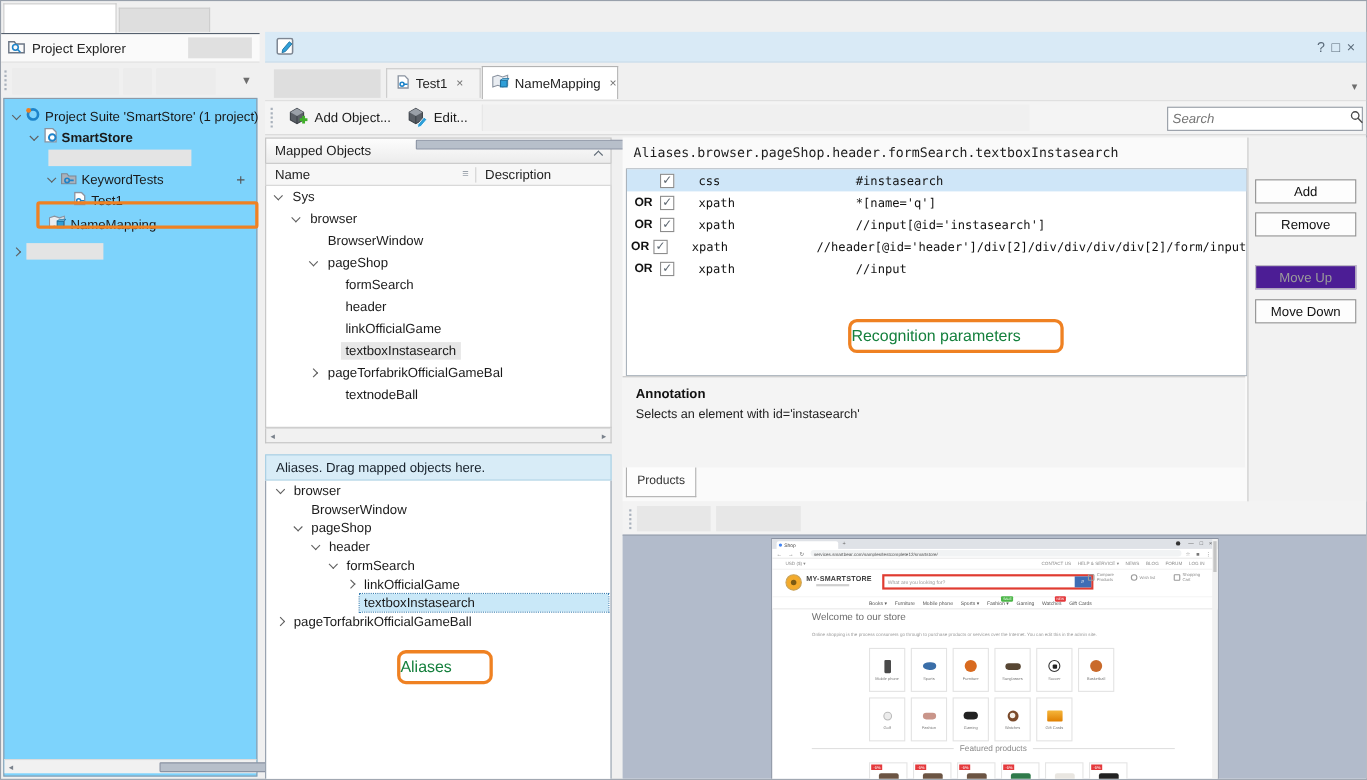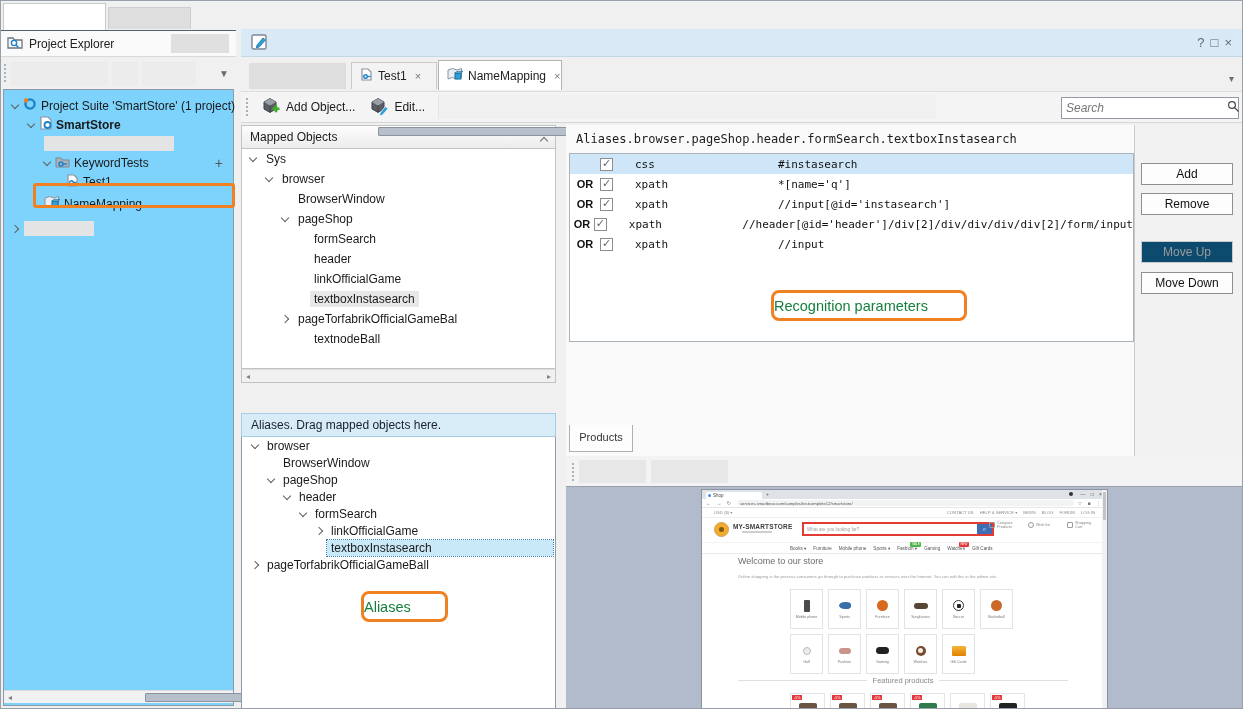--- a/index.html
+++ b/index.html
@@ -77,21 +77,21 @@
   .selbox{position:absolute;left:3px;top:28px;width:565px;height:189px;background:#fff;border:1px solid #aab3bc;}
   .selrow{display:flex;align-items:center;height:20px;}
   .selrow.sel{background:#cfe6f8;}
   .or{width:30px;text-align:center;font-weight:bold;font-size:11px;color:#111;}
   .cb{width:13px;height:13px;border:1px solid #8d8d8d;background:#fff;position:relative;flex:none;}
   .cb::after{content:"✓";position:absolute;left:1px;top:-2px;font-size:11px;color:#5c6670;}
   .mode{width:165px;padding-left:22px;font:11px "DejaVu Sans Mono",monospace;color:#111;}
   .val{font:11px "DejaVu Sans Mono",monospace;color:#111;}
   .btncol{left:1133px;top:124px;width:110px;height:331px;background:#f2f2f2;border-left:1px solid #c9c9c9;}
   .pbtn{position:absolute;left:6px;width:92px;height:22px;background:#fdfdfd;border:1px solid #8f8f8f;font-size:12px;color:#111;text-align:center;line-height:20px;}
-  .pbtn.disabled{background:#0c4a6e;border-color:#c9c9c9;color:#9b9b9b;}
+  .pbtn.disabled{background:#4c1d95;border-color:#c9c9c9;color:#9b9b9b;}
   .anno{position:absolute;left:0;top:217px;width:566px;height:83px;background:#f4f4f4;border-top:1px solid #c6c6c6;padding:8px 12px;}
   .anno .t{font-weight:bold;font-size:12px;color:#111;}
   .anno .x{font-size:11.5px;color:#222;margin-top:6px;}
   .seltab{position:absolute;left:3px;top:300px;width:64px;height:27px;background:#fdfdfd;border:1px solid #b0b0b0;border-top:none;font-size:11px;color:#333;text-align:center;line-height:25px;}
   
   .bot{left:565px;top:455px;width:678px;height:254px;background:#f3f3f3;}
   .bot-blank1{left:13px;top:4px;width:67px;height:23px;background:#e7e7e7;}
   .bot-blank2{left:85px;top:4px;width:77px;height:23px;background:#e7e7e7;}
   .pv{position:absolute;left:0;top:30px;width:678px;height:224px;background:#b2bbcb;border-top:1px solid #98a0ad;overflow:hidden;}
   .thumb{position:absolute;left:135px;top:2px;width:407px;height:222px;background:#fff;border:1px solid #8b93a3;overflow:hidden;font-family:"Liberation Sans",sans-serif;}
@@ -323,20 +323,27 @@
   </div>
 
   <div class="ab mo-panel">
     <div class="mo-head">
       <span>Mapped Objects</span>
       <span class="dblchev">
           <i></i>
           <i></i>
         </span>
     </div>
+    <div class="mo-cols">
+      <span class="c1">
+          <span>Name</span>
+          <span class="sorticon">≡</span>
+        </span>
+      <span class="c2">Description</span>
+    </div>
     <div class="mo-tree">
       <div class="trow" style="padding-left:8px;">
           <span class="chev open"></span>
           <span class="tlabel">Sys</span>
         </div>
       <div class="trow" style="padding-left:24px;">
           <span class="chev open"></span>
           <span class="tlabel">browser</span>
         </div>
       <div class="trow" style="padding-left:40px;">
@@ -449,20 +456,24 @@
         <span class="mode">xpath</span>
         <span class="val">//header[@id='header']/div[2]/div/div/div/div[2]/form/input</span>
       </div>
       <div class="selrow">
         <span class="or">OR</span>
         <span class="cb"></span>
         <span class="mode">xpath</span>
         <span class="val">//input</span>
       </div>
     </div>
+    <div class="anno">
+      <div class="t">Annotation</div>
+      <div class="x">Selects an element with id='instasearch'</div>
+    </div>
     <div class="seltab">Products</div>
   </div>
   <div class="ab btncol">
     <div class="pbtn" style="top:38px;">Add</div>
     <div class="pbtn" style="top:68px;">Remove</div>
     <div class="pbtn disabled" style="top:116px;">Move Up</div>
     <div class="pbtn" style="top:147px;">Move Down</div>
   </div>
   <div class="callout" style="left:770px;top:289px;width:196px;height:31px;">
     <span>Recognition parameters</span>

